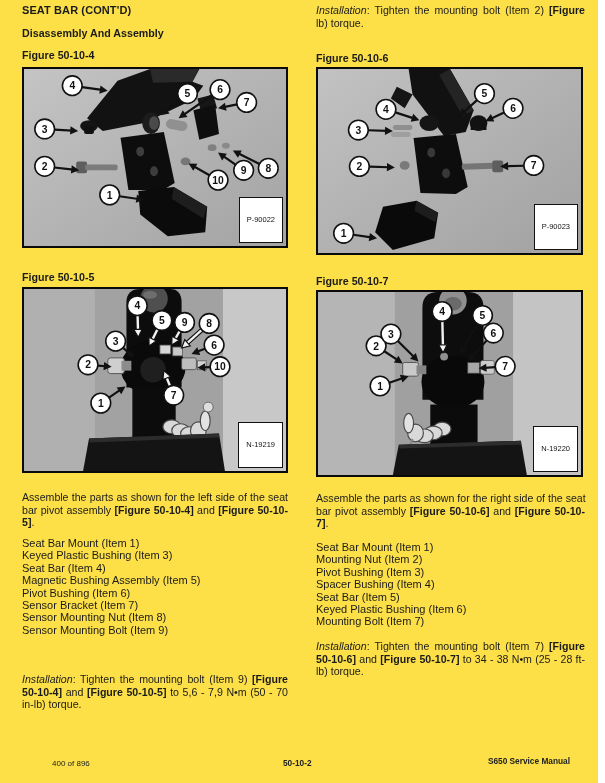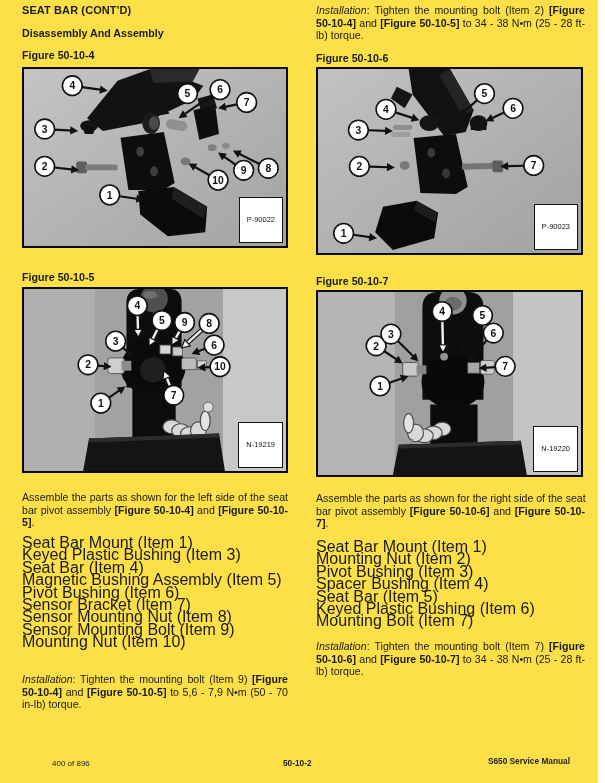--- a/index.html
+++ b/index.html
@@ -12,21 +12,21 @@
   .col-right{left:316px;width:269px;}
   .abs{position:absolute;left:0;}
   .h-section{font-size:11px;font-weight:bold;letter-spacing:.1px;}
   .h-sub{font-size:10.7px;font-weight:bold;}
   .fig-label{font-size:10.7px;font-weight:bold;}
   .para{width:100%;font-size:10.6px;line-height:12.7px;}
   .tline{display:block;white-space:nowrap;}
   .tline.just{text-align:justify;text-align-last:justify;}
   .tline .b{font-weight:bold;}
   .tline .i{font-style:italic;}
-  .parts{font-size:16px;line-height:12.4px;}
+  .parts{font-size:11px;line-height:12.4px;}
   .fig-frame{
     position:absolute;left:0;box-sizing:border-box;border:2px solid #0a0a0a;background:#b3b3b3;
   }
   .fig-frame svg{display:block;width:100%;height:100%;}
   .photo-id{
     position:absolute;right:3px;bottom:3px;background:#ffffff;border:1px solid #111;
     font-size:7.5px;line-height:10px;padding:17px 7px;color:#111;
   }
   .footer-text{position:absolute;font-size:8px;color:#222;}
   .footer-bold{font-weight:bold;font-size:8.3px;}
@@ -262,33 +262,31 @@
       </div>
     <div class="abs parts" style="top:537px;">
         <div>Seat Bar Mount (Item 1)</div>
         <div>Keyed Plastic Bushing (Item 3)</div>
         <div>Seat Bar (Item 4)</div>
         <div>Magnetic Bushing Assembly (Item 5)</div>
         <div>Pivot Bushing (Item 6)</div>
         <div>Sensor Bracket (Item 7)</div>
         <div>Sensor Mounting Nut (Item 8)</div>
         <div>Sensor Mounting Bolt (Item 9)</div>
-        <div>Mounting Nut (Item 10)</div>
       </div>
     <div class="abs para" style="top:673px;">
         <div class="tline just"><span class="i">Installation</span><span>: Tighten the mounting bolt (Item 9) </span><span class="b">[Figure</span></div>
         <div class="tline just"><span class="b">50-10-4]</span><span> and </span><span class="b">[Figure 50-10-5]</span><span> to 5,6 - 7,9 N•m (50 - 70</span></div>
         <div class="tline"><span>in-lb) torque.</span></div>
       </div>
   </div>
 
   <div class="col col-right">
     <div class="abs para" style="top:4px;">
         <div class="tline just"><span class="i">Installation</span><span>: Tighten the mounting bolt (Item 2) </span><span class="b">[Figure</span></div>
-        <div class="tline just"><span class="b">50-10-4]</span><span> and </span><span class="b">[Figure 50-10-5]</span><span> to 34 - 38 N•m (25 - 28 ft-</span></div>
         <div class="tline"><span>lb) torque.</span></div>
       </div>
 
     <div class="abs fig-label" style="top:52px;">Figure 50-10-6</div>
     <div class="fig-frame" style="top:67px;width:267px;height:188px;">
       <svg viewBox="0 0 267 187" preserveAspectRatio="none">
         <defs>
           <linearGradient id="g6" x1="0" y1="0" x2="1" y2="1">
             <stop offset="0" stop-color="#c2c2c2"></stop>
               <stop offset="0.55" stop-color="#b0b0b0"></stop>

